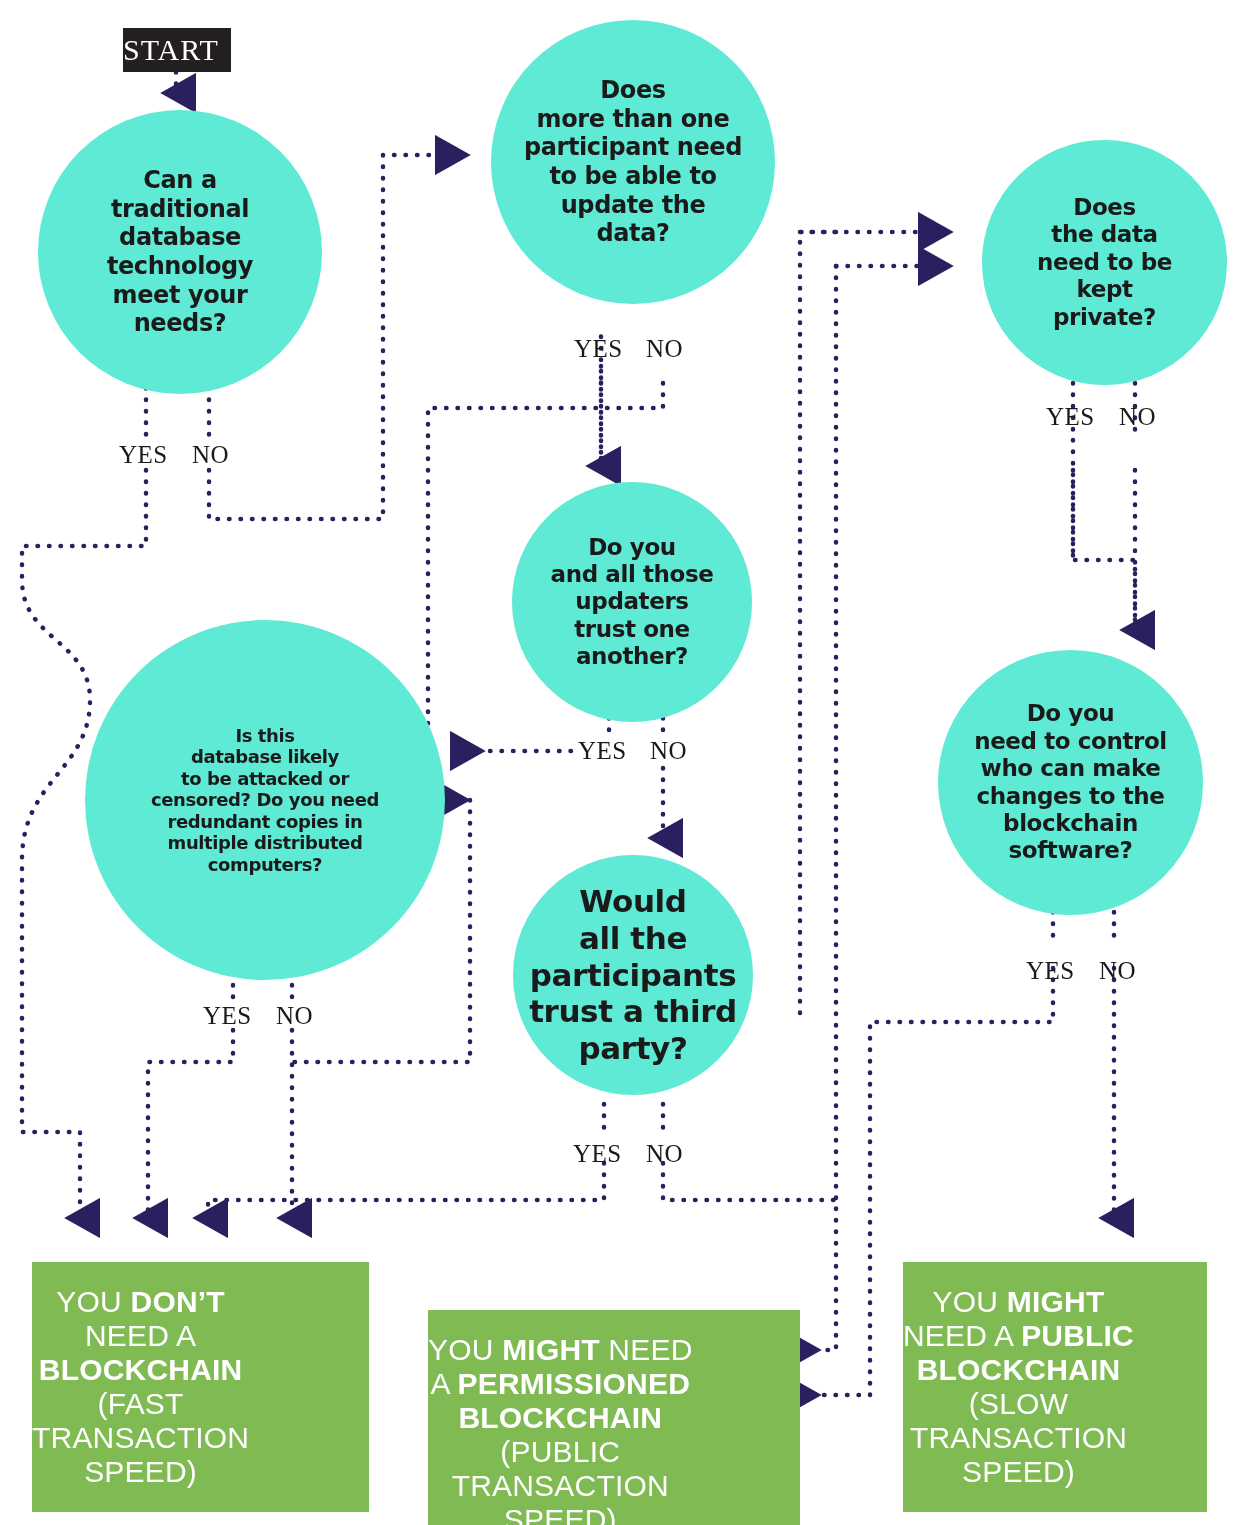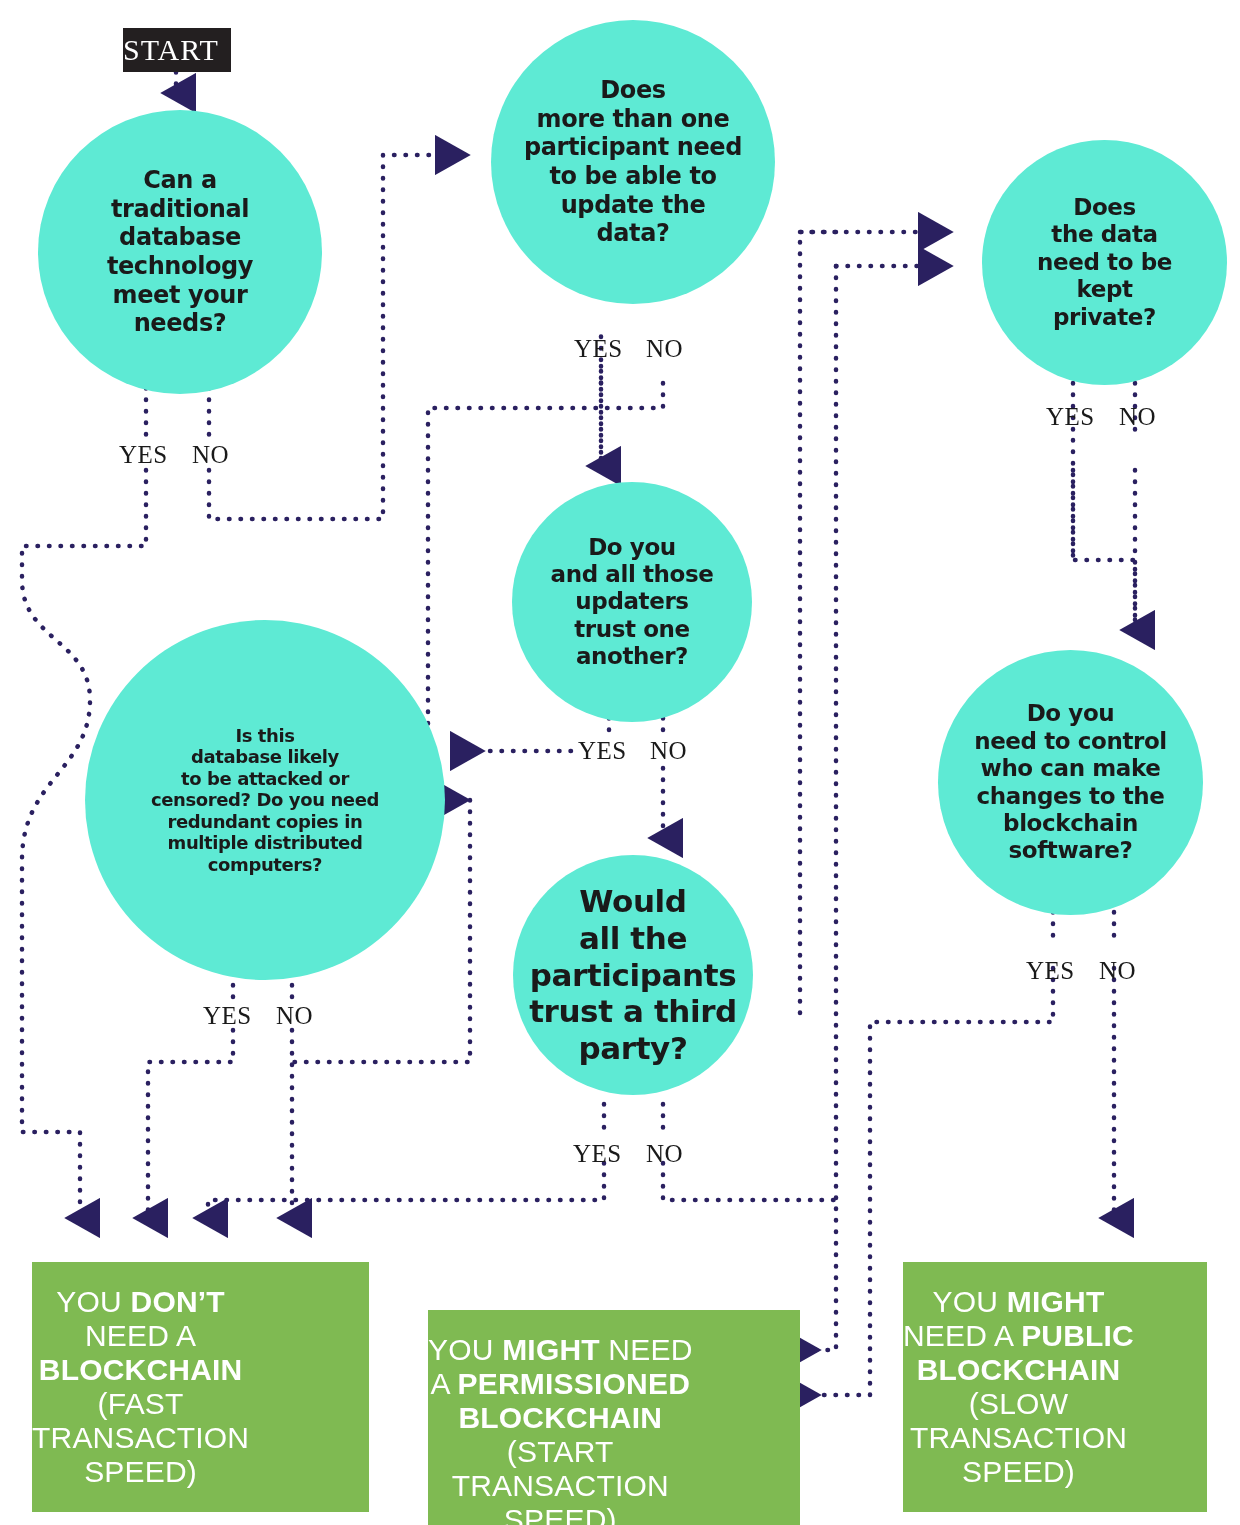--- a/index.html
+++ b/index.html
@@ -186,21 +186,21 @@
         <div><span>(FAST</span></div>
         <div><span>TRANSACTION</span></div>
         <div><span>SPEED)</span></div>
       </div>
   </div>
   <div class="result" style="left:428px;top:1262px;width:372px;height:250px;margin-top:48px;">
     <div class="rtxt">
         <div><span>YOU </span><b>MIGHT</b><span> NEED</span></div>
         <div><span>A </span><b>PERMISSIONED</b></div>
         <div><b>BLOCKCHAIN</b></div>
-        <div><span>(START</span></div>
+        <div><span>(PUBLIC</span></div>
         <div><span>TRANSACTION</span></div>
         <div><span>SPEED)</span></div>
       </div>
   </div>
   <div class="result" style="left:903px;top:1262px;width:304px;height:250px;">
     <div class="rtxt">
         <div><span>YOU </span><b>MIGHT</b></div>
         <div><span>NEED A </span><b>PUBLIC</b></div>
         <div><b>BLOCKCHAIN</b></div>
         <div><span>(SLOW</span></div>

